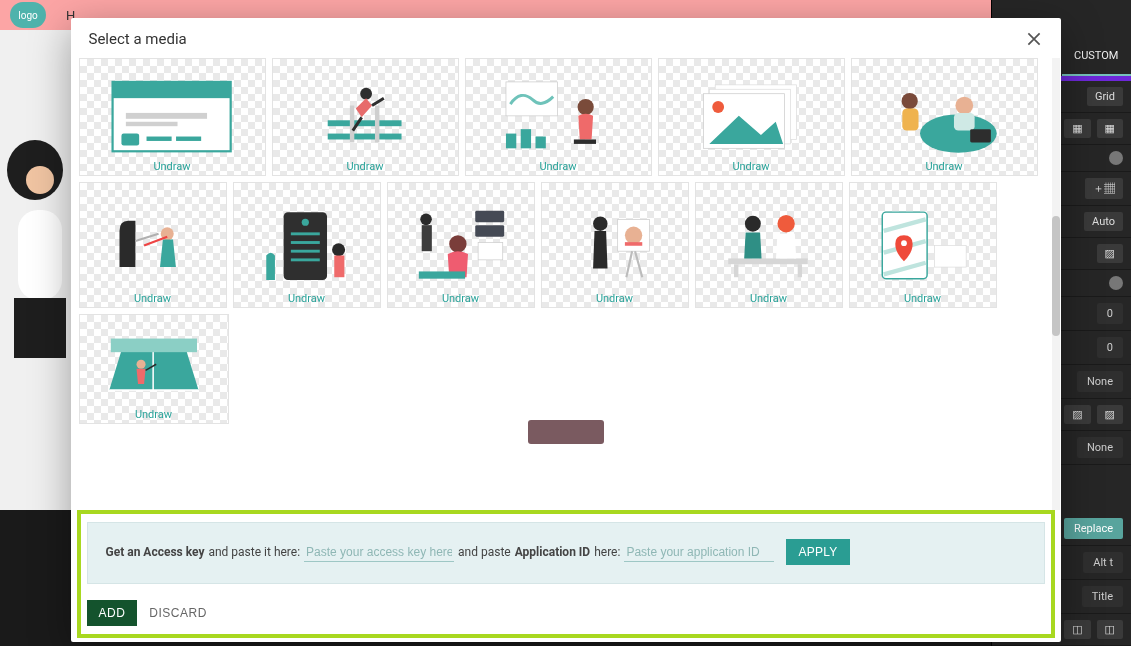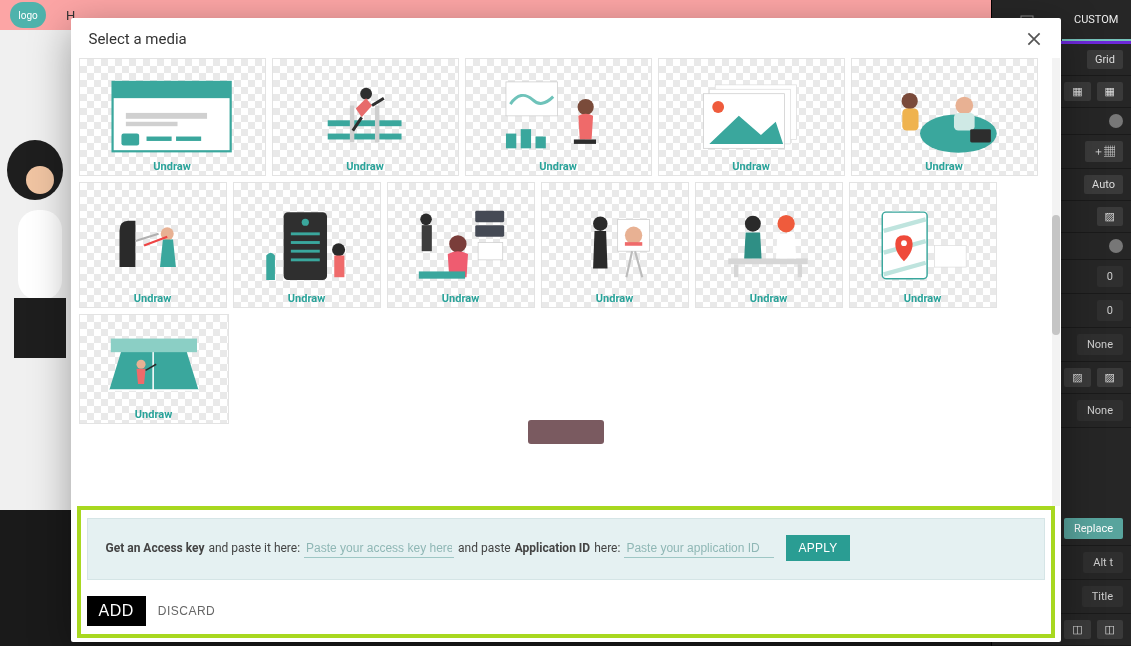--- a/index.html
+++ b/index.html
@@ -34,21 +34,21 @@
   }
   .bg-footer { background:#1a1a1a; color:#eee; height:140px; padding:20px; display:flex; gap:80px; }
   .bg-footer h4 { font-size:15px; font-weight:600; }
 
   
   .right-panel {
     position:absolute; top:0; right:0; width:140px; height:646px;
     background:#262626; color:#ccc; border-left:1px solid #000;
     display:flex; flex-direction:column;
   }
-  .rp-tabs { display:flex; height:44px; border-bottom:3px solid #6d28d9; }
+  .rp-tabs { display:flex; height:44px; border-bottom:5px solid #6d28d9;margin-top:37px; }
   .rp-tab {
     flex:1; display:flex; align-items:center; justify-content:center;
     font-size:11px; color:#888;
   }
   .rp-tab.active { border-bottom:2px solid #76c2bb; color:#eee; }
   .rp-row {
     display:flex; align-items:center; justify-content:flex-end;
     padding:6px 8px; gap:6px; border-bottom:1px solid #1a1a1a;
     font-size:11px;
   }
@@ -72,21 +72,21 @@
   }
   .modal-head {
     padding: 12px 18px 10px 18px;
     display:flex; align-items:center; justify-content:space-between;
   }
   .modal-title { font-size:15px; color:#333; }
   .close-x { width:18px; height:18px; color:#555; cursor:pointer; }
   .close-x svg { width:100%; height:100%; }
 
   .gallery-scroll {
-    flex:1; overflow:auto; padding:0 8px 0 8px; position:relative;font-weight:bold;
+    flex:1; overflow:auto; padding:0 8px 0 8px; position:relative;
   }
   .gallery {
     display:flex; flex-wrap:wrap; gap:6px; padding:0 0 4px 0;
   }
   .thumb {
     position:relative; border:1px solid #e3e3e3;
     
     background-color:#fff;
     background-image:
       linear-gradient(45deg,#e9e9e9 25%,transparent 25%),
@@ -141,22 +141,22 @@
   .inline-input::placeholder { color:#8fb7b5; }
   .apply-btn {
     background:#2a9d93; color:#fff; border:none; font-size:12px;
     padding:6px 12px; margin-left:8px; letter-spacing:.3px; cursor:pointer;
   }
 
   .modal-actions {
     margin-top:16px; display:flex; gap:12px; align-items:center;
   }
   .add-btn {
-    background:#000000; color:#fff; border:none; padding:6px 12px;
-    font-size:16px; letter-spacing:.5px; cursor:pointer;
+    background:#14532d; color:#fff; border:none; padding:6px 12px;
+    font-size:12px; letter-spacing:.5px; cursor:pointer;
   }
   .discard-btn {
     background:transparent; border:none; color:#666; font-size:12px;
     letter-spacing:.5px; cursor:pointer;
   }
 </style>
 </head>
 <body>
 
 <div class="bg-editor">

